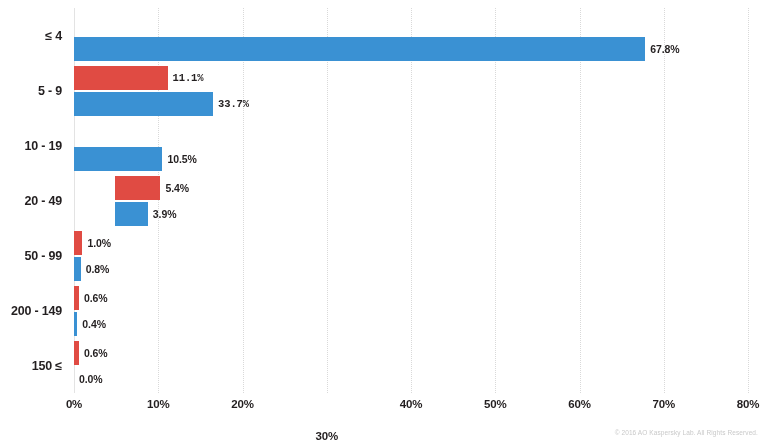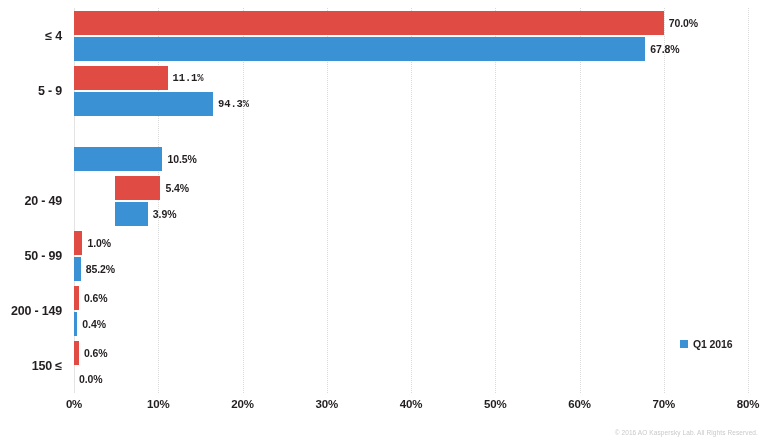--- a/index.html
+++ b/index.html
@@ -173,57 +173,54 @@
   }
 </style>
 </head>
 <body>
 
 <div id="chart-root">
 
   <div class="cat-labels">
       <div class="cat-label" style="top: 0px;">≤ 4</div>
       <div class="cat-label" style="top: 55px; margin-left: 20px;">5 - 9</div>
+      <div class="cat-label" style="top: 110px;">10 - 19</div>
       <div class="cat-label" style="top: 165px;">20 - 49</div>
       <div class="cat-label" style="top: 220px;">50 - 99</div>
       <div class="cat-label" style="top: 275px;">200 - 149</div>
       <div class="cat-label" style="top: 330px; padding-left: 8px;">150 ≤</div>
     </div>
 
   <div class="plot-area">
     <div class="gridlines">
         <div class="gridline axis-zero" style="left: 0px;"></div>
         <div class="gridline" style="left: 84.25px;"></div>
         <div class="gridline" style="left: 168.5px;"></div>
         <div class="gridline" style="left: 252.75px;"></div>
         <div class="gridline" style="left: 337px;"></div>
         <div class="gridline" style="left: 421.25px;"></div>
         <div class="gridline" style="left: 505.5px;"></div>
         <div class="gridline" style="left: 589.75px;"></div>
         <div class="gridline" style="left: 674px;"></div>
       </div>
     <div class="groups">
         <div class="bar-group" style="top: 0px;">
-          <div class="bar-row red">
-            <div class="bar red" style="width: 589.75px; background: rgb(224, 75, 67);"></div>
-            <span class="bar-value">70.0%</span>
-          </div>
           <div class="bar-row blue">
             <div class="bar blue" style="width: 571.215px; background: rgb(58, 145, 211);"></div>
             <span class="bar-value">67.8%</span>
           </div>
         </div>
         <div class="bar-group" style="top: 55px; font-family: Liberation Mono, monospace;">
           <div class="bar-row red">
             <div class="bar red" style="width: 93.5175px; background: rgb(224, 75, 67);"></div>
             <span class="bar-value">11.1%</span>
           </div>
           <div class="bar-row blue">
             <div class="bar blue" style="width: 139.012px; background: rgb(58, 145, 211);"></div>
-            <span class="bar-value">94.3%</span>
+            <span class="bar-value">33.7%</span>
           </div>
         </div>
         <div class="bar-group" style="top: 110px;">
           <div class="bar-row blue">
             <div class="bar blue" style="width: 88.4625px; background: rgb(58, 145, 211);"></div>
             <span class="bar-value">10.5%</span>
           </div>
         </div>
         <div class="bar-group" style="top: 165px; margin-left: 41px;">
           <div class="bar-row red">
@@ -235,21 +232,21 @@
             <span class="bar-value">3.9%</span>
           </div>
         </div>
         <div class="bar-group" style="top: 220px;">
           <div class="bar-row red">
             <div class="bar red" style="width: 8.425px; background: rgb(224, 75, 67);"></div>
             <span class="bar-value">1.0%</span>
           </div>
           <div class="bar-row blue">
             <div class="bar blue" style="width: 6.74px; background: rgb(58, 145, 211);"></div>
-            <span class="bar-value">85.2%</span>
+            <span class="bar-value">0.8%</span>
           </div>
         </div>
         <div class="bar-group" style="top: 275px;">
           <div class="bar-row red">
             <div class="bar red" style="width: 5.055px; background: rgb(224, 75, 67);"></div>
             <span class="bar-value">0.6%</span>
           </div>
           <div class="bar-row blue">
             <div class="bar blue" style="width: 3.37px; background: rgb(58, 145, 211);"></div>
             <span class="bar-value">0.4%</span>
@@ -265,30 +262,26 @@
             <span class="bar-value">0.0%</span>
           </div>
         </div>
       </div>
   </div>
 
   <div class="x-axis">
       <div class="x-tick" style="left: 0px;">0%</div>
       <div class="x-tick" style="left: 84.25px;">10%</div>
       <div class="x-tick" style="left: 168.5px;">20%</div>
-      <div class="x-tick" style="left: 252.75px;">30%</div>
+      <div class="x-tick" style="left: 252.75px; margin-top: 32px;">30%</div>
       <div class="x-tick" style="left: 337px;">40%</div>
       <div class="x-tick" style="left: 421.25px;">50%</div>
       <div class="x-tick" style="left: 505.5px;">60%</div>
       <div class="x-tick" style="left: 589.75px;">70%</div>
       <div class="x-tick" style="left: 674px;">80%</div>
     </div>
 
   <div class="legend">
-      <div class="legend-item">
-        <span class="legend-swatch blue" style="background: rgb(58, 145, 211);"></span>
-        <span class="legend-label">Q1 2016</span>
-      </div>
     </div>
 
   <div class="footer">© 2016 AO Kaspersky Lab. All Rights Reserved.</div>
 
 </div>
 
 </body></html>

